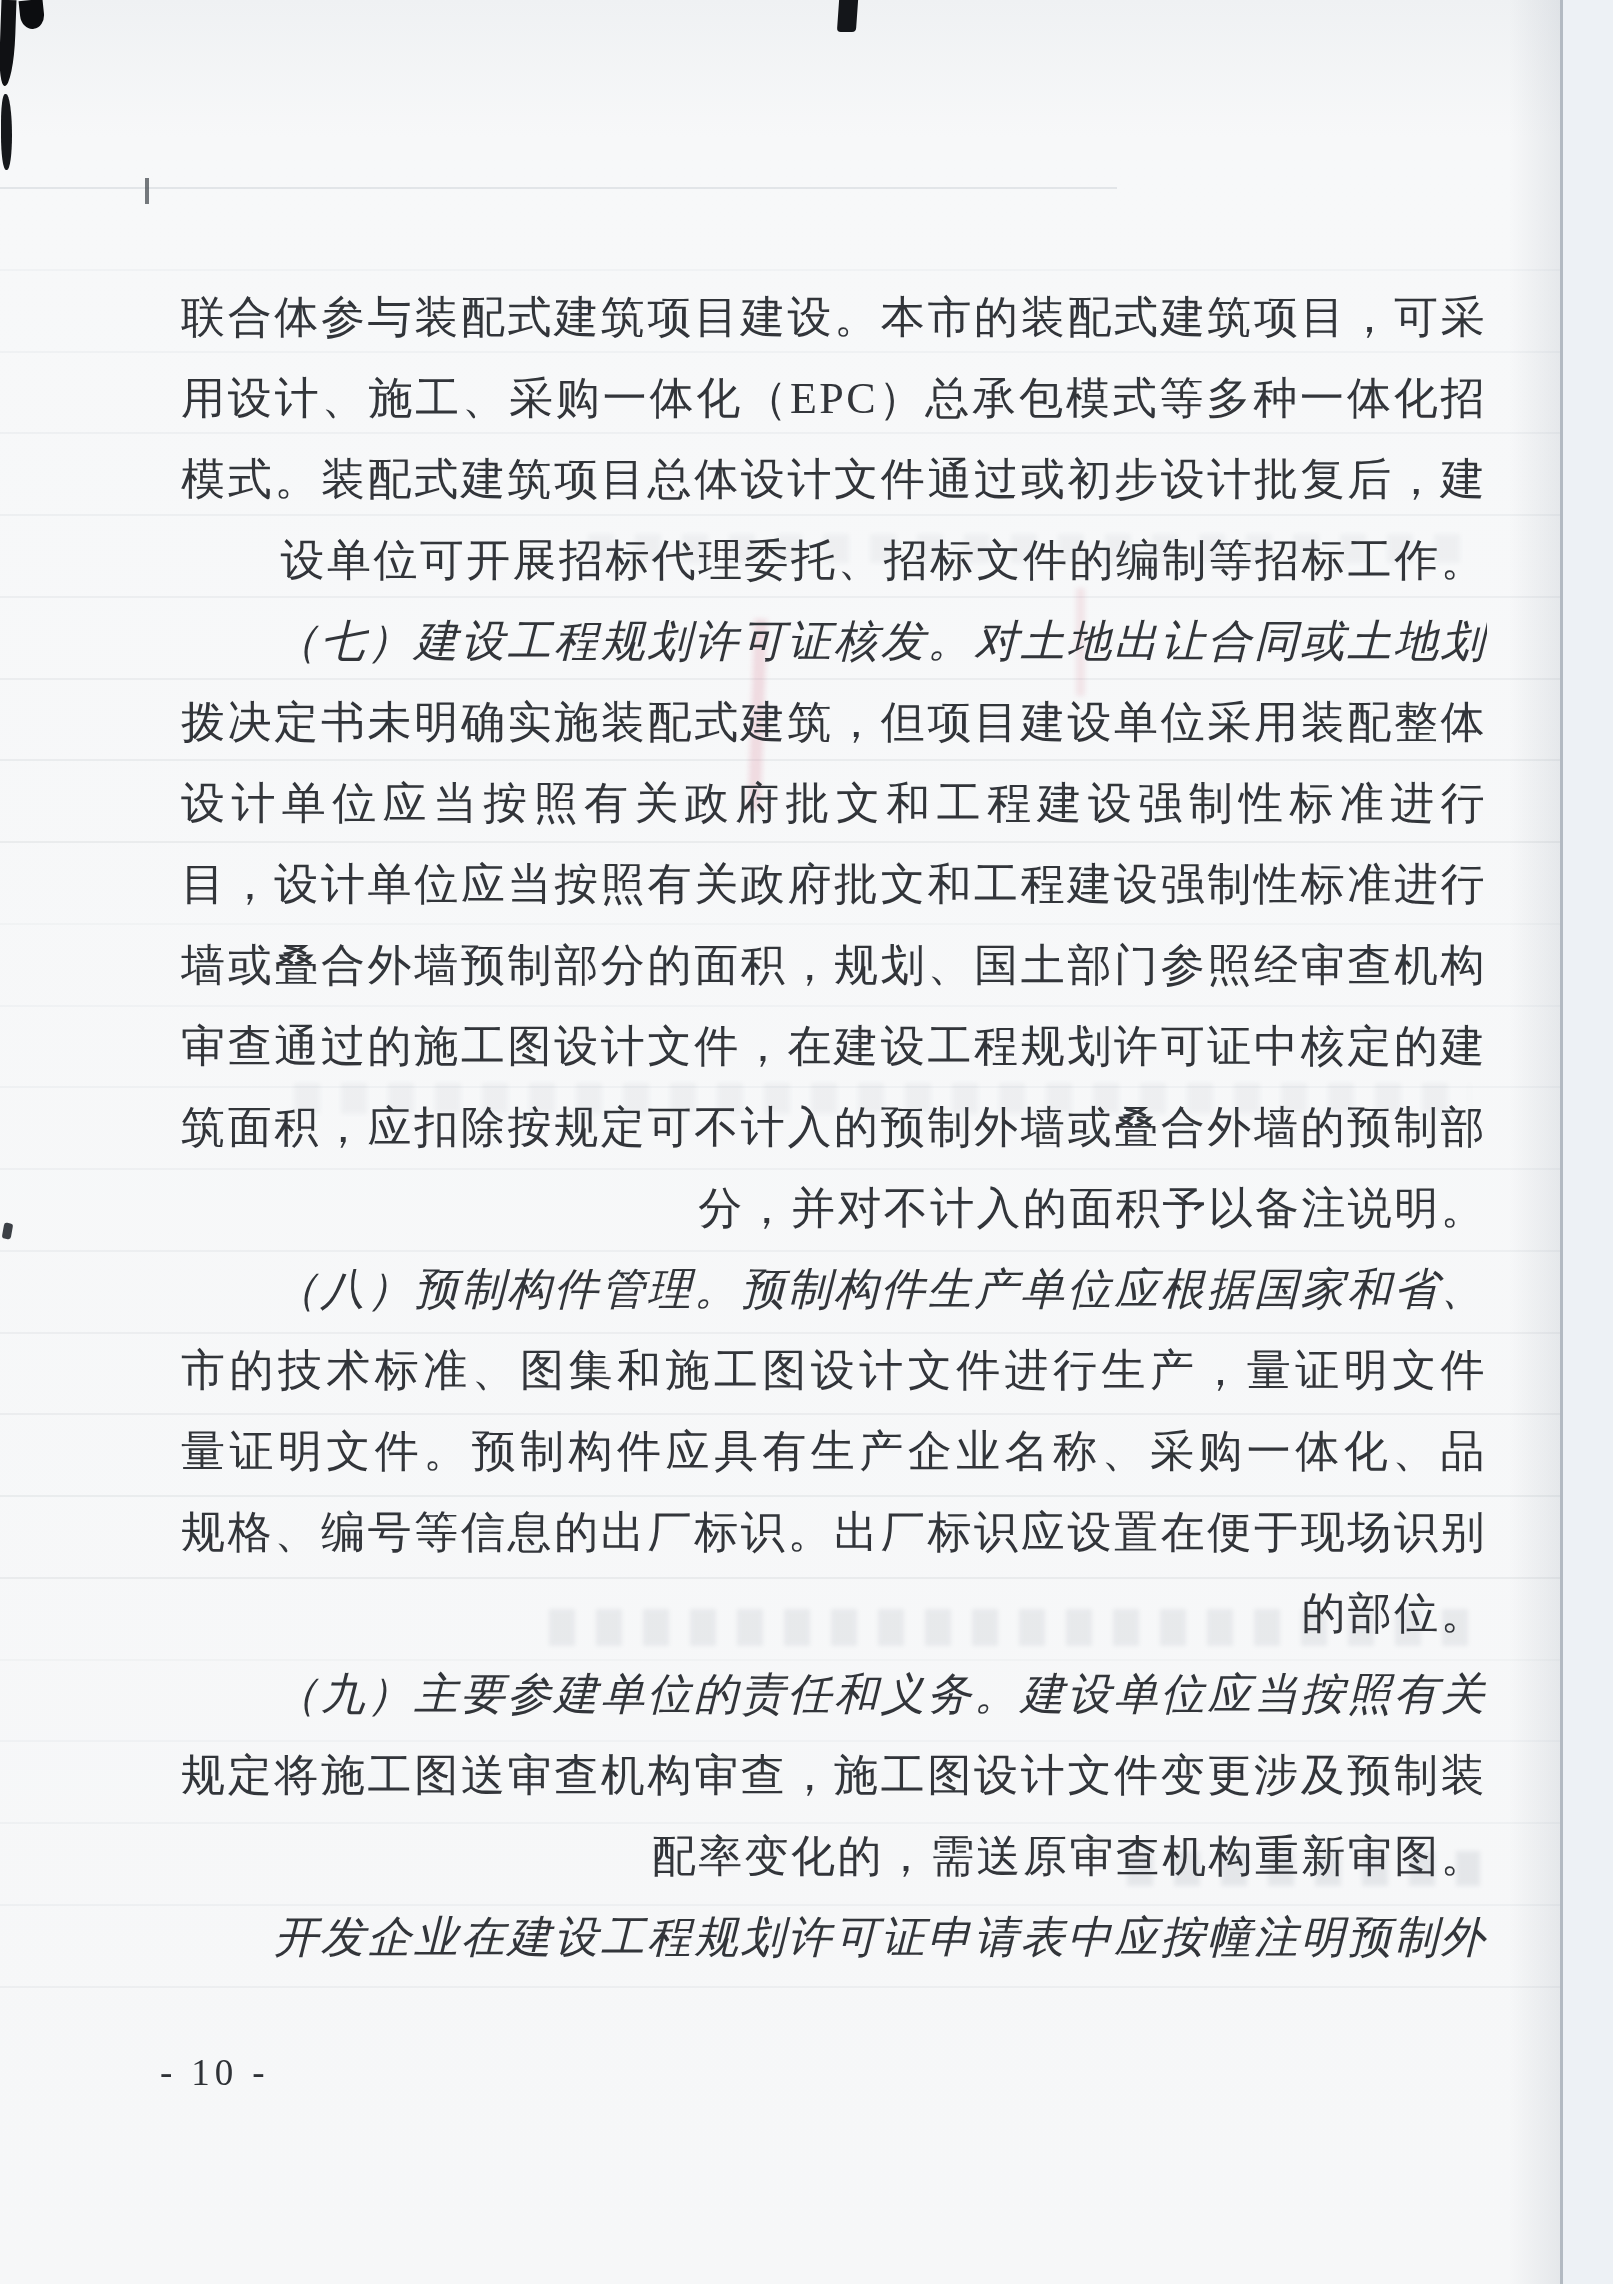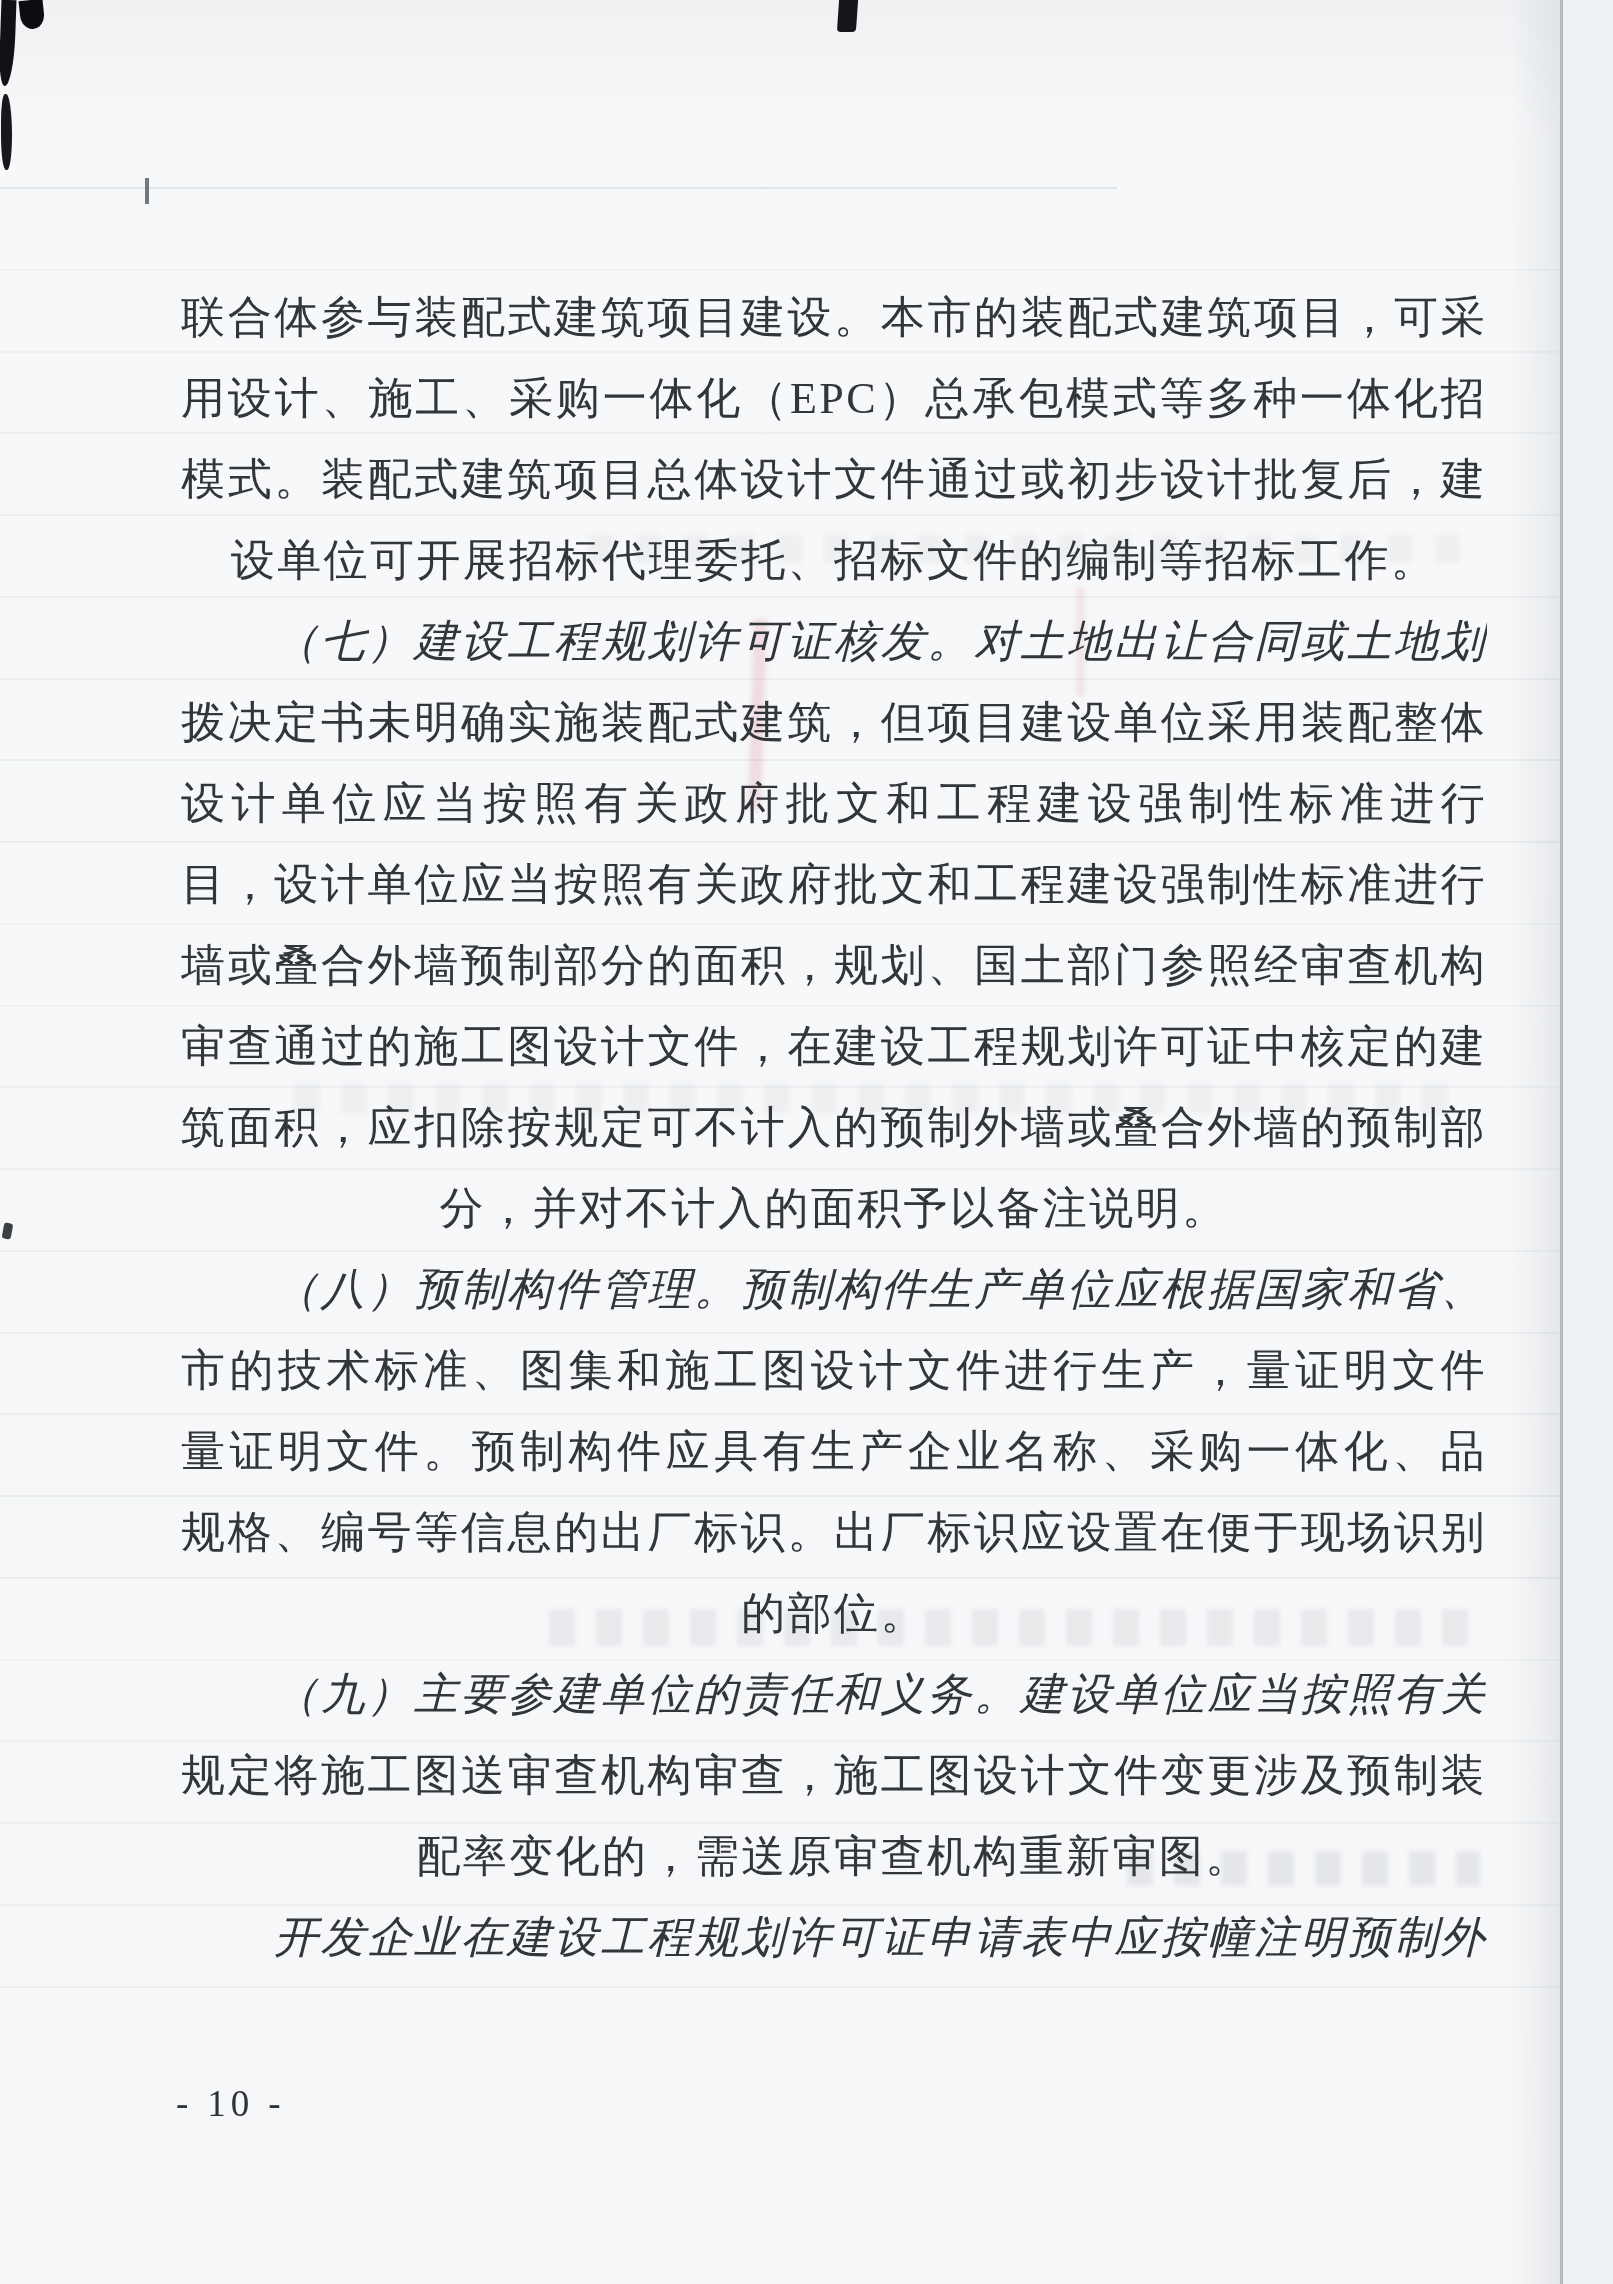--- a/index.html
+++ b/index.html
@@ -17,30 +17,30 @@
     position:absolute;left:0;width:1561px;height:2px;
     background:#8f9aa6;pointer-events:none;
   }
   
   .text-block{
     position:absolute;left:181px;top:277px;width:1306px;
     color:#32353a;
   }
   .line{
     height:81px;line-height:81px;font-size:44px;letter-spacing:2.4px;
-    white-space:nowrap;text-align:center;
+    white-space:nowrap;text-align:right;
   }
   .line.fill{
     white-space:normal;text-align:justify;text-align-last:justify;
     text-justify:inter-character;overflow:hidden;
   }
   .line.ind{ text-indent:93px;font-style:italic; }
   .page-number{
-    position:absolute;left:176px;top:2047px;height:51px;line-height:51px;
-    font-size:37px;letter-spacing:4.9px;color:#2f3237;margin-top:31px;
+    position:absolute;left:160px;top:2047px;height:51px;line-height:51px;
+    font-size:37px;letter-spacing:4.9px;color:#2f3237;
   }
   
   .art{position:absolute;pointer-events:none;}
   .a1{left:0;top:0;width:14.7px;height:86px;background:#101114;border-radius:0 0 60% 40%;transform:rotate(2deg);}
   .a2{left:1px;top:94px;width:10.8px;height:76px;background:#16181b;border-radius:40% 60% 50% 50%;}
   .a3{left:19.6px;top:0;width:23.5px;height:29px;background:#0c0d10;border-radius:0 0 50% 50%;transform:rotate(-6deg);}
   .a4{left:838px;top:0;width:18.6px;height:32px;background:#14161a;border-radius:0 0 3.9px 3.9px;transform:skewX(-4deg);}
   .a5{left:2.9px;top:1223px;width:8.8px;height:15.7px;background:#3c4046;border-radius:2.9px;transform:rotate(10deg);}
   .a6{left:145px;top:178px;width:3.9px;height:25.5px;background:#53575c;opacity:.8;}
   .edge-shadow{left:1509px;top:0;width:51px;height:2285px;background:linear-gradient(90deg,rgba(160,170,180,0),rgba(150,160,172,.18));}

